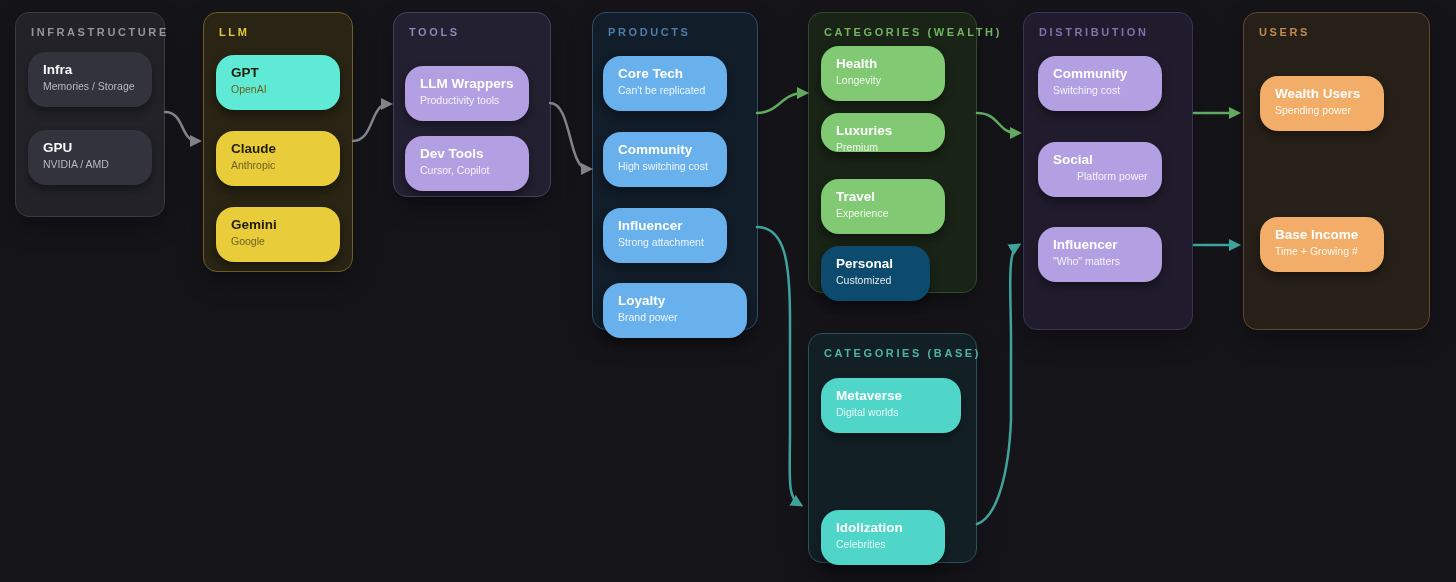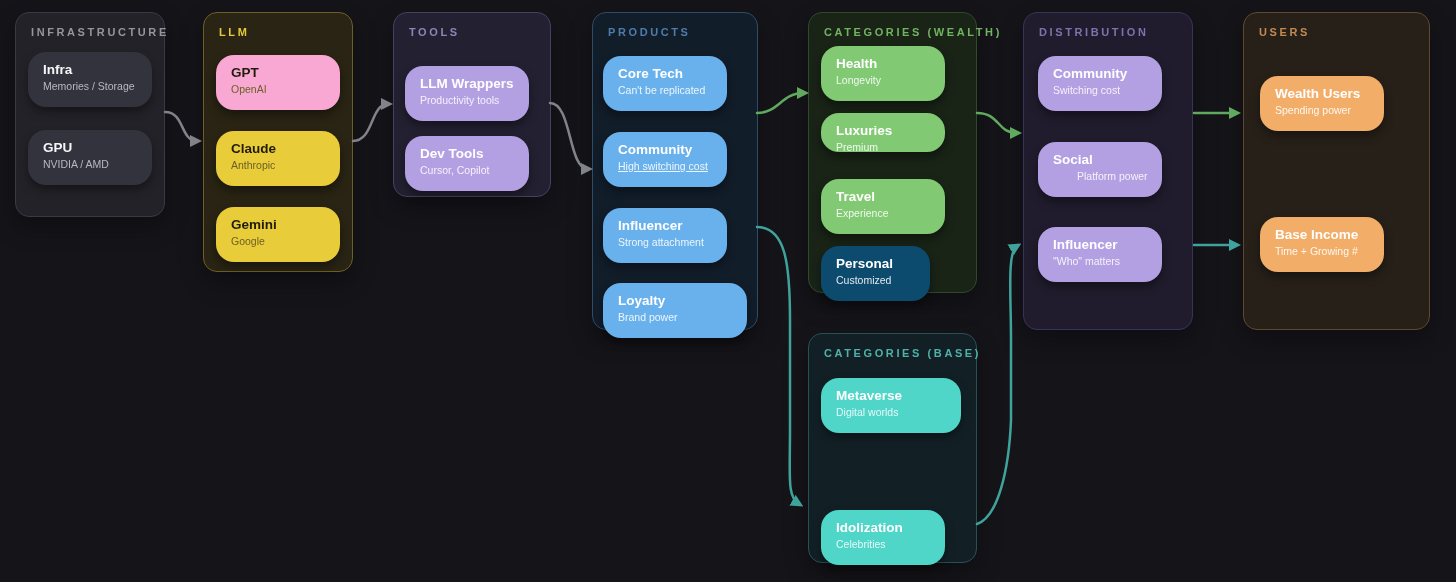--- a/index.html
+++ b/index.html
@@ -81,21 +81,21 @@
       <div class="group-header" style="color: rgb(79, 177, 169);">CATEGORIES (BASE)</div>
     </div>
     <div class="card" style="left: 28px; top: 52px; width: 124px; height: 55px; background: rgb(51, 51, 61);">
       <div class="card-title" style="color: rgb(244, 245, 247);">Infra</div>
       <div class="card-subtitle" style="color: rgb(182, 185, 194);">Memories / Storage</div>
     </div>
     <div class="card" style="left: 28px; top: 130px; width: 124px; height: 55px; background: rgb(51, 51, 61);">
       <div class="card-title" style="color: rgb(244, 245, 247);">GPU</div>
       <div class="card-subtitle" style="color: rgb(182, 185, 194);">NVIDIA / AMD</div>
     </div>
-    <div class="card" style="left: 216px; top: 55px; width: 124px; height: 55px; background: #f9a8d4;">
+    <div class="card" style="left: 216px; top: 55px; width: 124px; height: 55px; background: #5eead4;">
       <div class="card-title" style="color: rgb(32, 28, 9);">GPT</div>
       <div class="card-subtitle" style="color: rgb(110, 97, 35);">OpenAI</div>
     </div>
     <div class="card" style="left: 216px; top: 131px; width: 124px; height: 55px; background: rgb(233, 204, 58);">
       <div class="card-title" style="color: rgb(32, 28, 9);">Claude</div>
       <div class="card-subtitle" style="color: rgb(110, 97, 35);">Anthropic</div>
     </div>
     <div class="card" style="left: 216px; top: 207px; width: 124px; height: 55px; background: rgb(233, 204, 58);">
       <div class="card-title" style="color: rgb(32, 28, 9);">Gemini</div>
       <div class="card-subtitle" style="color: rgb(110, 97, 35);">Google</div>
@@ -107,21 +107,21 @@
     <div class="card" style="left: 405px; top: 136px; width: 124px; height: 55px; background: rgb(179, 160, 226);">
       <div class="card-title" style="color: rgb(255, 255, 255);">Dev Tools</div>
       <div class="card-subtitle" style="color: rgba(255, 255, 255, 0.85);">Cursor, Copilot</div>
     </div>
     <div class="card" style="left: 603px; top: 56px; width: 124px; height: 55px; background: rgb(105, 177, 236);">
       <div class="card-title" style="color: rgb(255, 255, 255);">Core Tech</div>
       <div class="card-subtitle" style="color: rgba(255, 255, 255, 0.88);">Can't be replicated</div>
     </div>
     <div class="card" style="left: 603px; top: 132px; width: 124px; height: 55px; background: rgb(105, 177, 236);">
       <div class="card-title" style="color: rgb(255, 255, 255);">Community</div>
-      <div class="card-subtitle" style="color: rgba(255, 255, 255, 0.88); text-decoration: underline;">High switching cost</div>
+      <div class="card-subtitle" style="color: rgba(255, 255, 255, 0.88);">High switching cost</div>
     </div>
     <div class="card" style="left: 603px; top: 208px; width: 124px; height: 55px; background: rgb(105, 177, 236);">
       <div class="card-title" style="color: rgb(255, 255, 255);">Influencer</div>
       <div class="card-subtitle" style="color: rgba(255, 255, 255, 0.88);">Strong attachment</div>
     </div>
     <div class="card" style="left: 603px; top: 283px; width: 144px; height: 55px; background: rgb(105, 177, 236);">
       <div class="card-title" style="color: rgb(255, 255, 255);">Loyalty</div>
       <div class="card-subtitle" style="color: rgba(255, 255, 255, 0.88);">Brand power</div>
     </div>
     <div class="card" style="left: 821px; top: 46px; width: 124px; height: 55px; background: rgb(129, 201, 115);">

